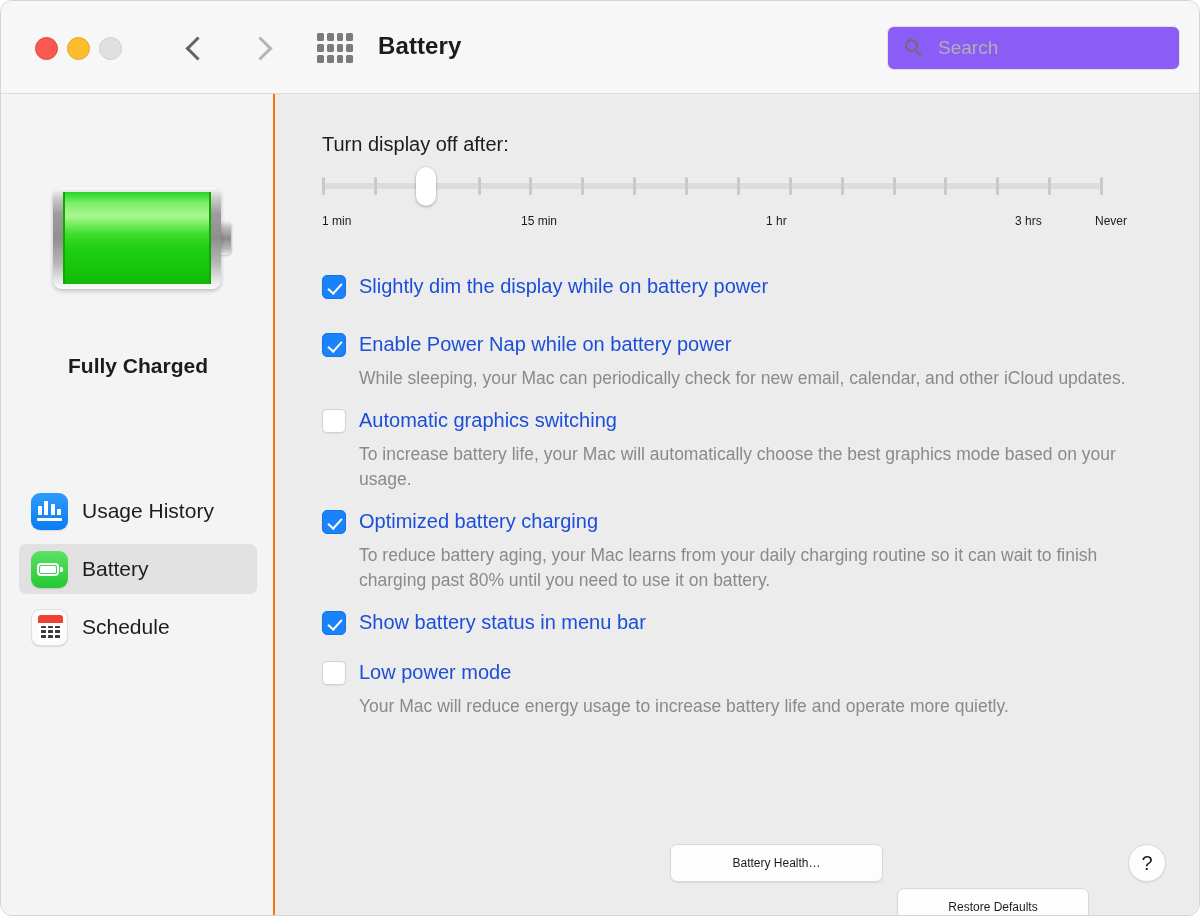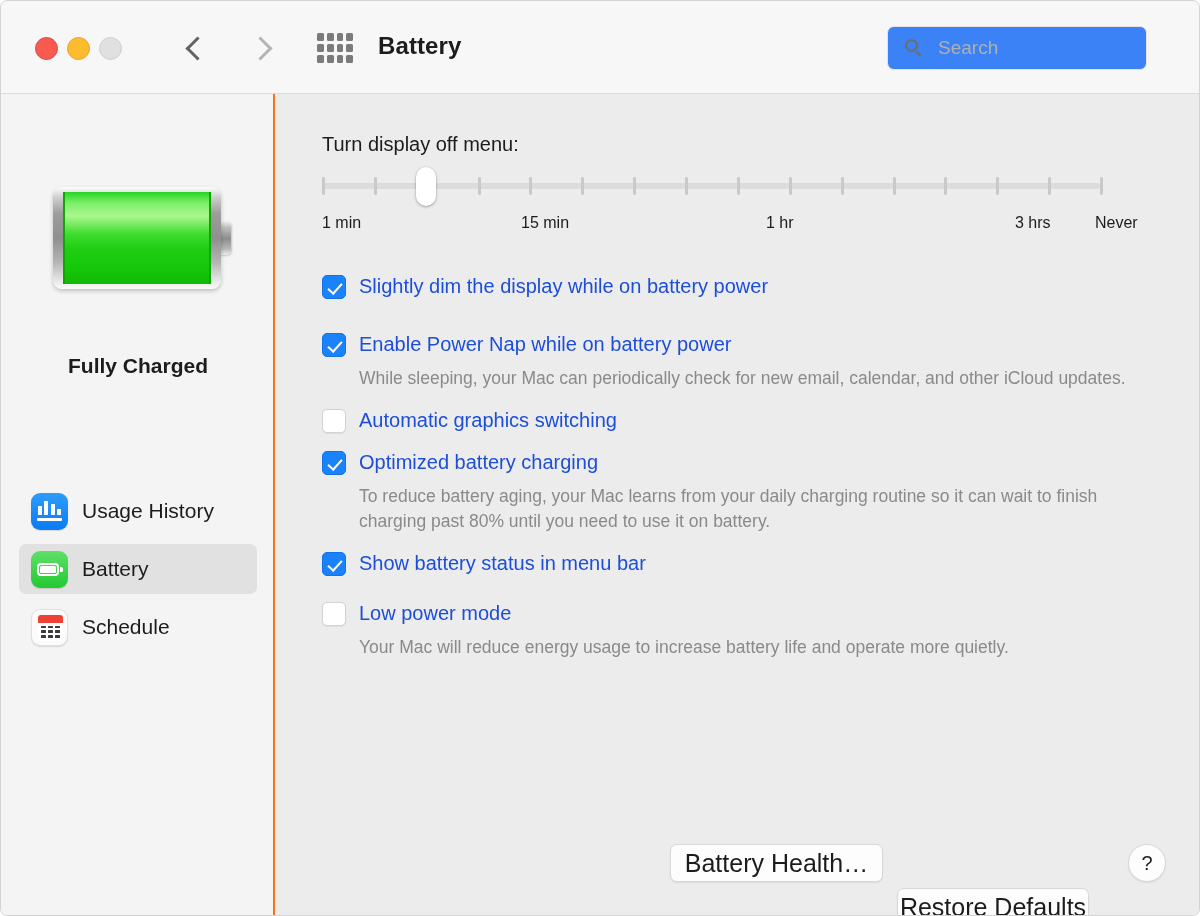--- a/index.html
+++ b/index.html
@@ -14,21 +14,21 @@
     -webkit-font-smoothing: antialiased;
     overflow: hidden;
   }
 
   .window {
     position: absolute;
     left: 0; top: 0;
     width: 1200px;
     height: 916px;
     box-sizing: border-box;
-    border-radius: 7px;
+    border-radius: 12px;
     overflow: hidden;
     background: #ececec;
     border: 1px solid #d4d4d4;
   }
 
   
   .titlebar {
     position: absolute;
     left: 0; top: 0;
     width: 1200px;
@@ -99,22 +99,22 @@
     left: 377px; top: 31px;
     font-size: 24px;
     font-weight: bold;
     color: #1c1c1c;
     letter-spacing: 0.1px;
   }
 
   .searchbox {
     position: absolute;
     left: 886px; top: 25px;
-    width: 260px; height: 44px;
-    background: #3b82f6;
+    width: 293px; height: 44px;
+    background: #8b5cf6;
     border: 1px solid #e3e3e3;
     border-radius: 7px;
     box-sizing: border-box;
     display: flex;
     align-items: center;
   }
   .search-icon {
     margin-left: 17px;
     width: 19px; height: 19px;
     position: relative;
@@ -353,21 +353,21 @@
     position: absolute;
     top: -2px;
     width: 20px; height: 39px;
     background: #ffffff;
     border-radius: 10px;
     box-shadow: 0 1px 3px rgba(0,0,0,0.30), 0 0 0 0.5px rgba(0,0,0,0.06);
   }
   .tick-label {
     position: absolute;
     top: 213px;
-    font-size: 16px;
+    font-size: 12px;
     color: #1c1c1c;
     white-space: nowrap;
   }
 
   .options {
     position: absolute;
     left: 321px; top: 272px;
     width: 840px;
   }
   .opt-row {
@@ -416,21 +416,21 @@
   }
   .opt-block { margin-bottom: 0; }
 
   
   .btn {
     position: absolute;
     background: #fdfdfd;
     border: 1px solid #d8d8d8;
     border-radius: 7px;
     font-family: "Liberation Sans", sans-serif;
-    font-size: 25px;
+    font-size: 12px;
     color: #1c1c1c;
     box-shadow: 0 1px 1.5px rgba(0,0,0,0.08);
     display: flex;
     align-items: center;
     justify-content: center;
     box-sizing: border-box;
     padding: 0;
   }
   .btn-health { left: 669px; top: 843px; width: 213px; height: 38px; }
   .btn-restore { left: 896px; top: 843px; width: 192px; height: 38px; margin-top: 44px; }
@@ -533,21 +533,21 @@
               <i></i>
             </span>
         </span>
         <span class="side-label">Schedule</span>
       </div>
     </div>
   </div>
 
   <div class="content"></div>
 
-  <div class="slider-title">Turn display off menu:</div>
+  <div class="slider-title">Turn display off after:</div>
 
   <div class="slider-wrap">
     <div class="slider-track"></div>
     <div id="ticks">
         <div class="tick" style="left: 0px;"></div>
         <div class="tick" style="left: 51.8667px;"></div>
         <div class="tick" style="left: 103.733px;"></div>
         <div class="tick" style="left: 155.6px;"></div>
         <div class="tick" style="left: 207.467px;"></div>
         <div class="tick" style="left: 259.333px;"></div>
@@ -584,20 +584,21 @@
           <span class="checkbox on"></span>
           <span class="opt-label">Enable Power Nap while on battery power</span>
         </div>
         <div class="opt-desc">While sleeping, your Mac can periodically check for new email, calendar, and other iCloud updates.</div>
       </div>
       <div class="opt-block" style="margin-bottom: 16px;">
         <div class="opt-row">
           <span class="checkbox off"></span>
           <span class="opt-label">Automatic graphics switching</span>
         </div>
+        <div class="opt-desc">To increase battery life, your Mac will automatically choose the best graphics mode based on your usage.</div>
       </div>
       <div class="opt-block" style="margin-bottom: 16px;">
         <div class="opt-row">
           <span class="checkbox on"></span>
           <span class="opt-label">Optimized battery charging</span>
         </div>
         <div class="opt-desc">To reduce battery aging, your Mac learns from your daily charging routine so it can wait to finish charging past 80% until you need to use it on battery.</div>
       </div>
       <div class="opt-block" style="margin-bottom: 24px;">
         <div class="opt-row">

